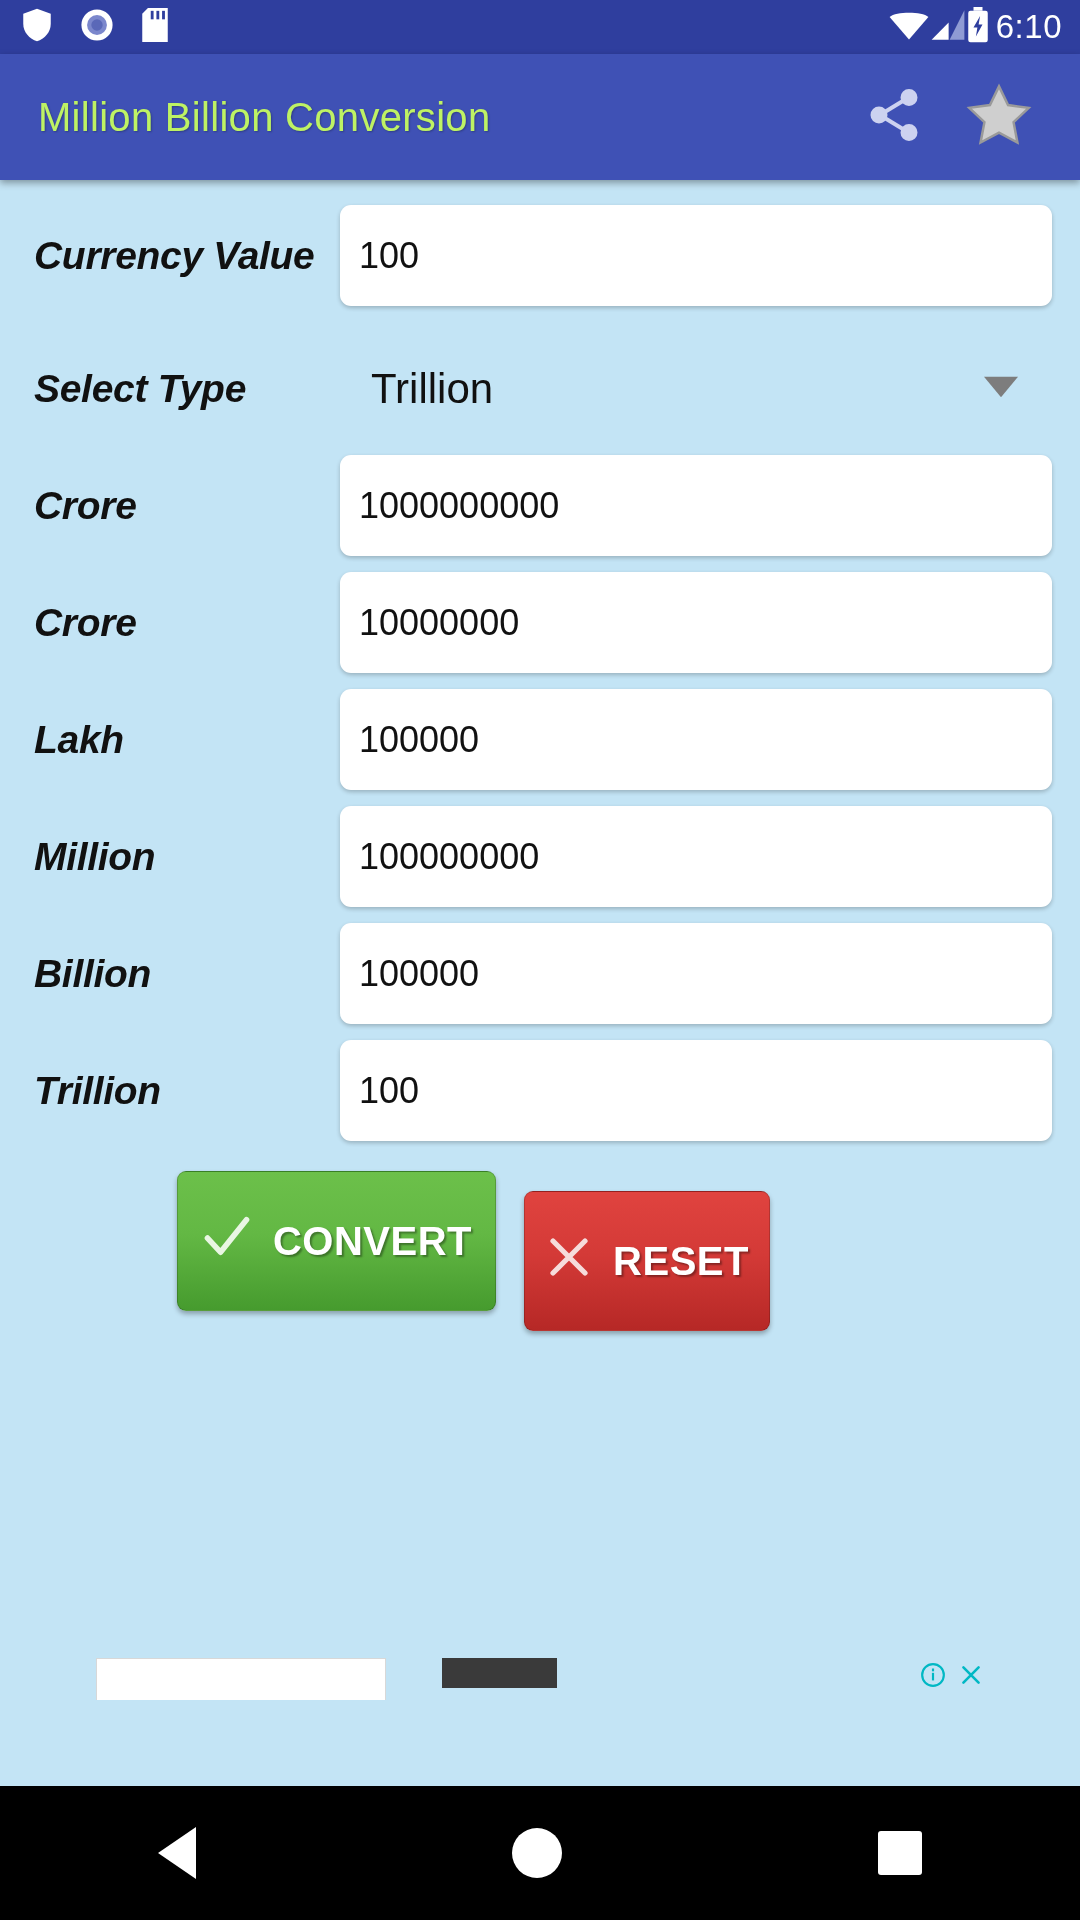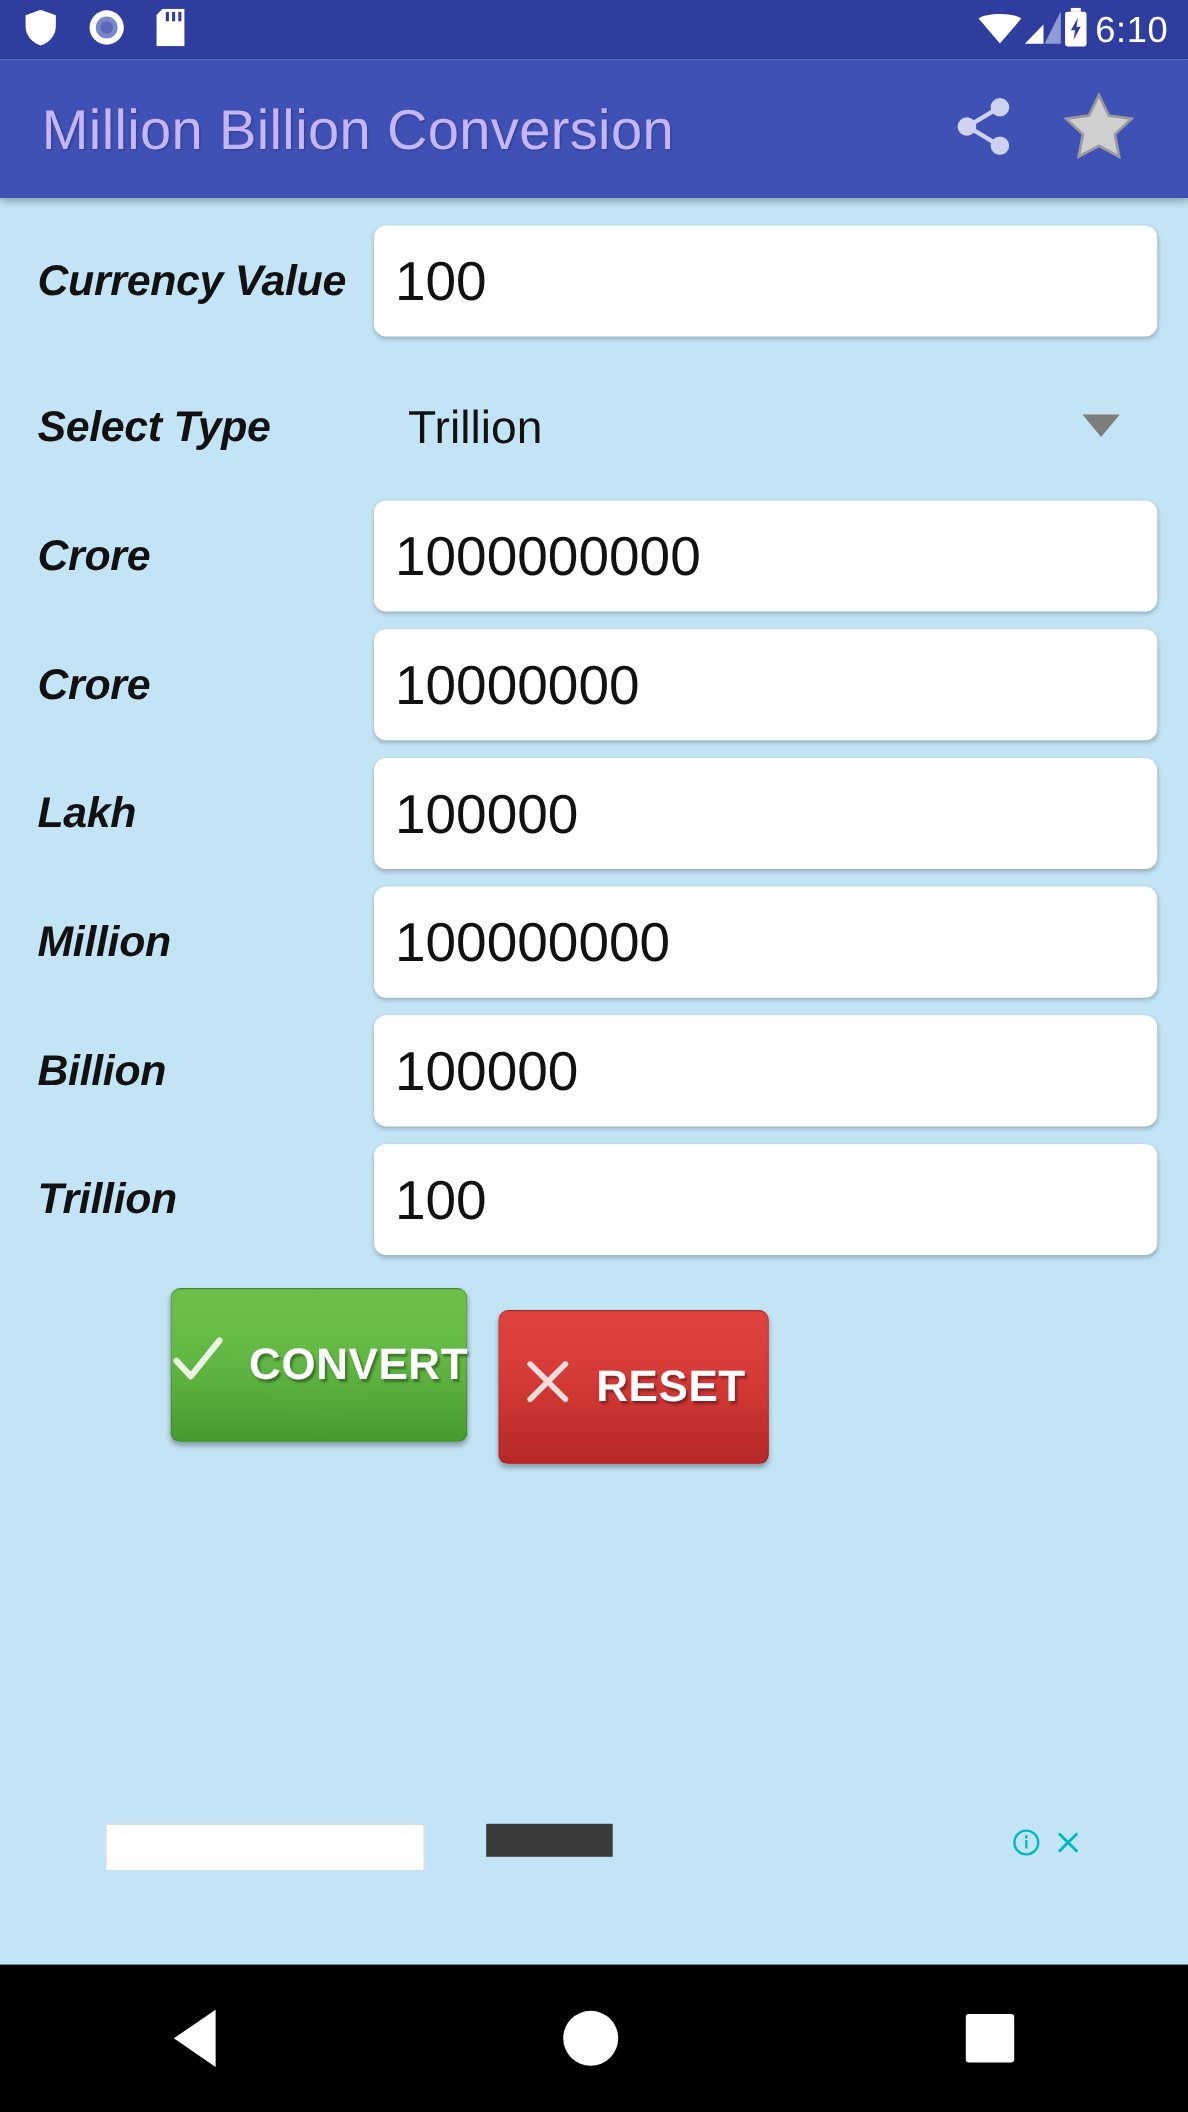--- a/index.html
+++ b/index.html
@@ -25,21 +25,21 @@
   }
 
   
   .appbar {
     height: 126px; background: #3f51b5;
     display: flex; align-items: center; padding: 0 32px 0 38px;
     box-shadow: 0 3px 7px rgba(0,0,0,.35);
     position: relative; z-index: 5;
   }
   .appbar-title {
-    color: #c4b5fd; font-size: 51px; font-weight: 400;
+    color: #bef264; font-size: 40px; font-weight: 400;
     letter-spacing: .3px; flex: 1;
     text-shadow: 1px 1px 2px rgba(0,0,0,.25);
   }
   .appbar-actions { display: flex; align-items: center; gap: 42px; padding-right: 16px; }
 
   
   .content { position: relative; padding: 0; height: 1522px; overflow: hidden; }
 
   .row {
     display: flex; align-items: center;
@@ -50,21 +50,21 @@
     font-size: 39px; font-weight: bold; font-style: italic;
     color: #111; letter-spacing: -.3px;
     font-family: "Liberation Sans", sans-serif;
   }
   .field {
     flex: 1; height: 101px; background: #fff;
     border-radius: 11px;
     box-shadow: 0 2px 4px rgba(0,0,0,.22);
     display: flex; align-items: center;
     padding: 0 0 0 19px;
-    font-size: 50px; color: #111;
+    font-size: 36px; color: #111;
     font-family: "Liberation Sans", sans-serif;
   }
   .row-currency { height: 151px; }
   .row-select { height: 116px; }
   .row-result { height: 117px; }
 
   .spinner {
     flex: 1; display: flex; align-items: center;
     padding-right: 34px;
   }
@@ -81,22 +81,23 @@
     display: flex; align-items: center; justify-content: center;
     gap: 20px; padding: 0 30px;
     color: #fff; font-size: 40px; font-weight: bold;
     letter-spacing: .5px;
     text-shadow: 2px 2px 2px rgba(0,0,0,.35);
     box-shadow: 0 3px 5px rgba(0,0,0,.3);
     font-family: "Liberation Sans", sans-serif;
     border: 1px solid rgba(0,0,0,.18);
   }
   .btn-convert {
-    width: 270px;
+    width: 319px;
     background: linear-gradient(180deg, #6cc04a 0%, #63b844 45%, #469b2e 100%);
+    margin-left: 22px;
   }
   .btn-reset {
     width: 246px;
     background: linear-gradient(180deg, #e0433f 0%, #d43a37 45%, #b62826 100%);
     margin-top: 20px;
   }
 
   
   .adbar {
     position: absolute; left: 0; right: 0; bottom: 0;

